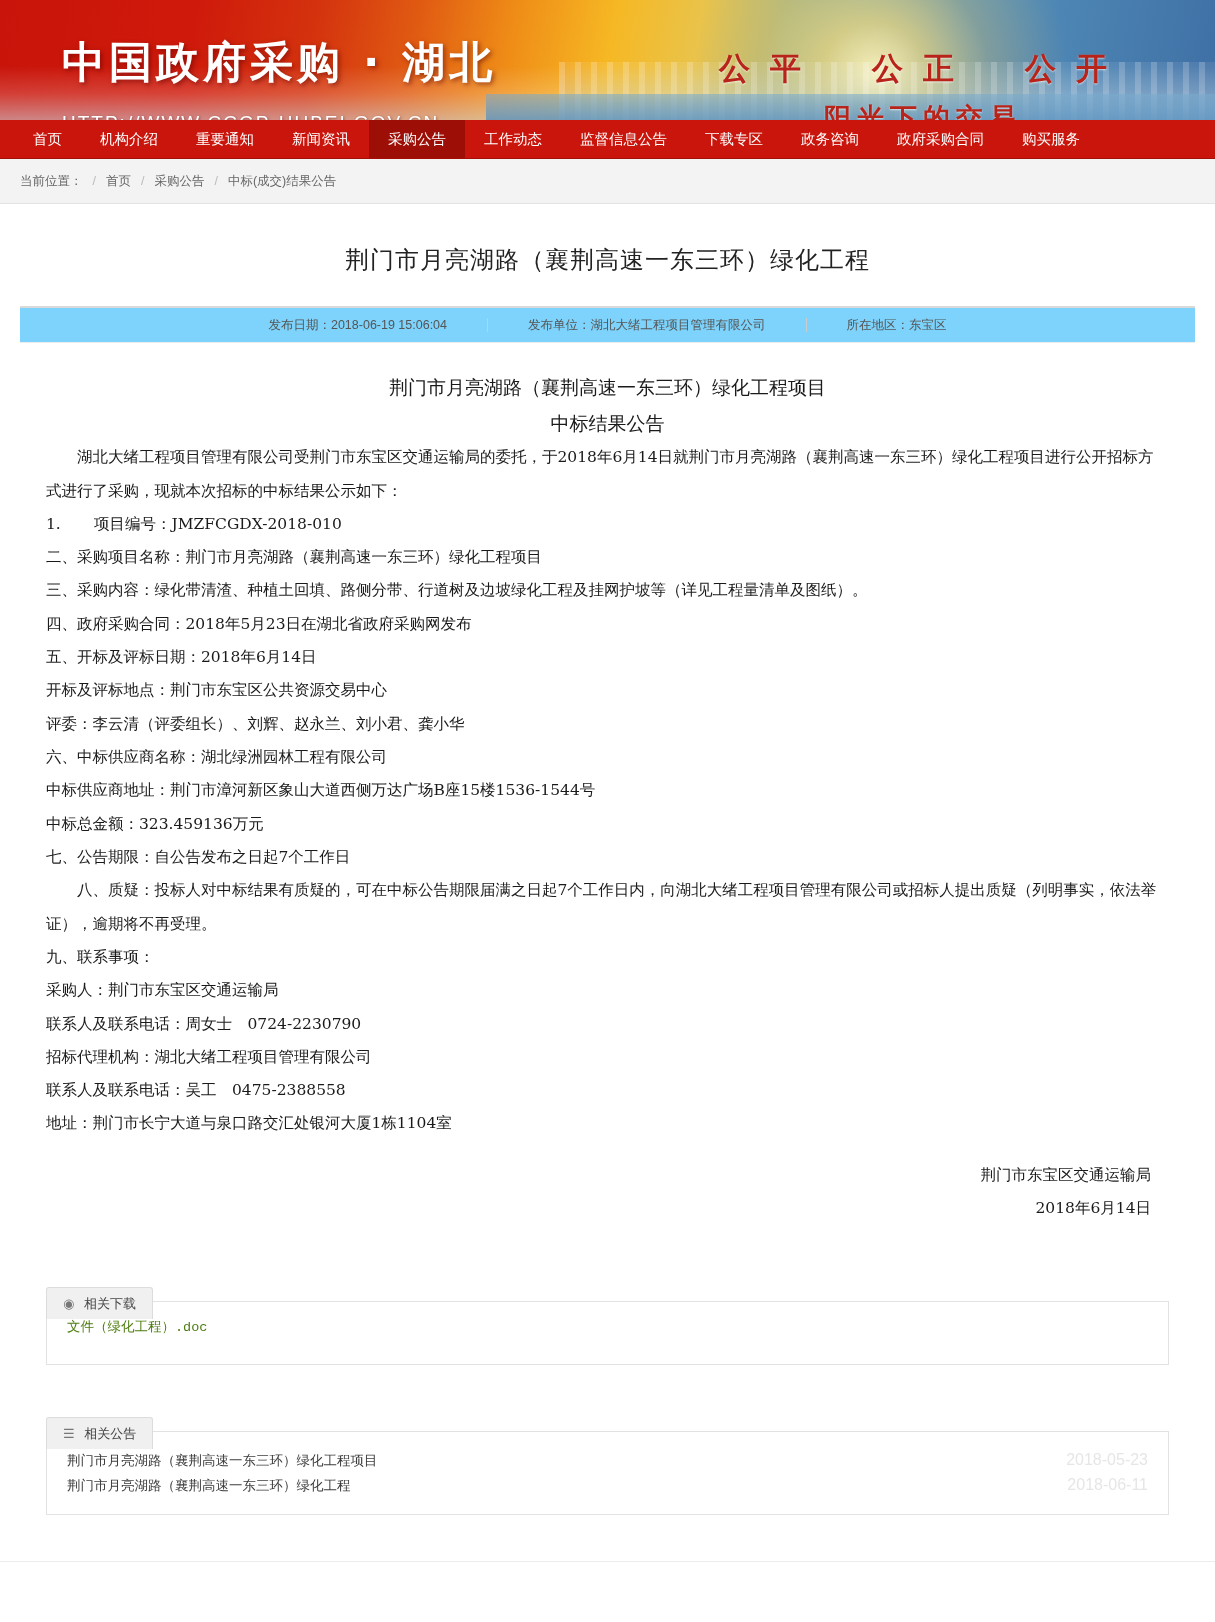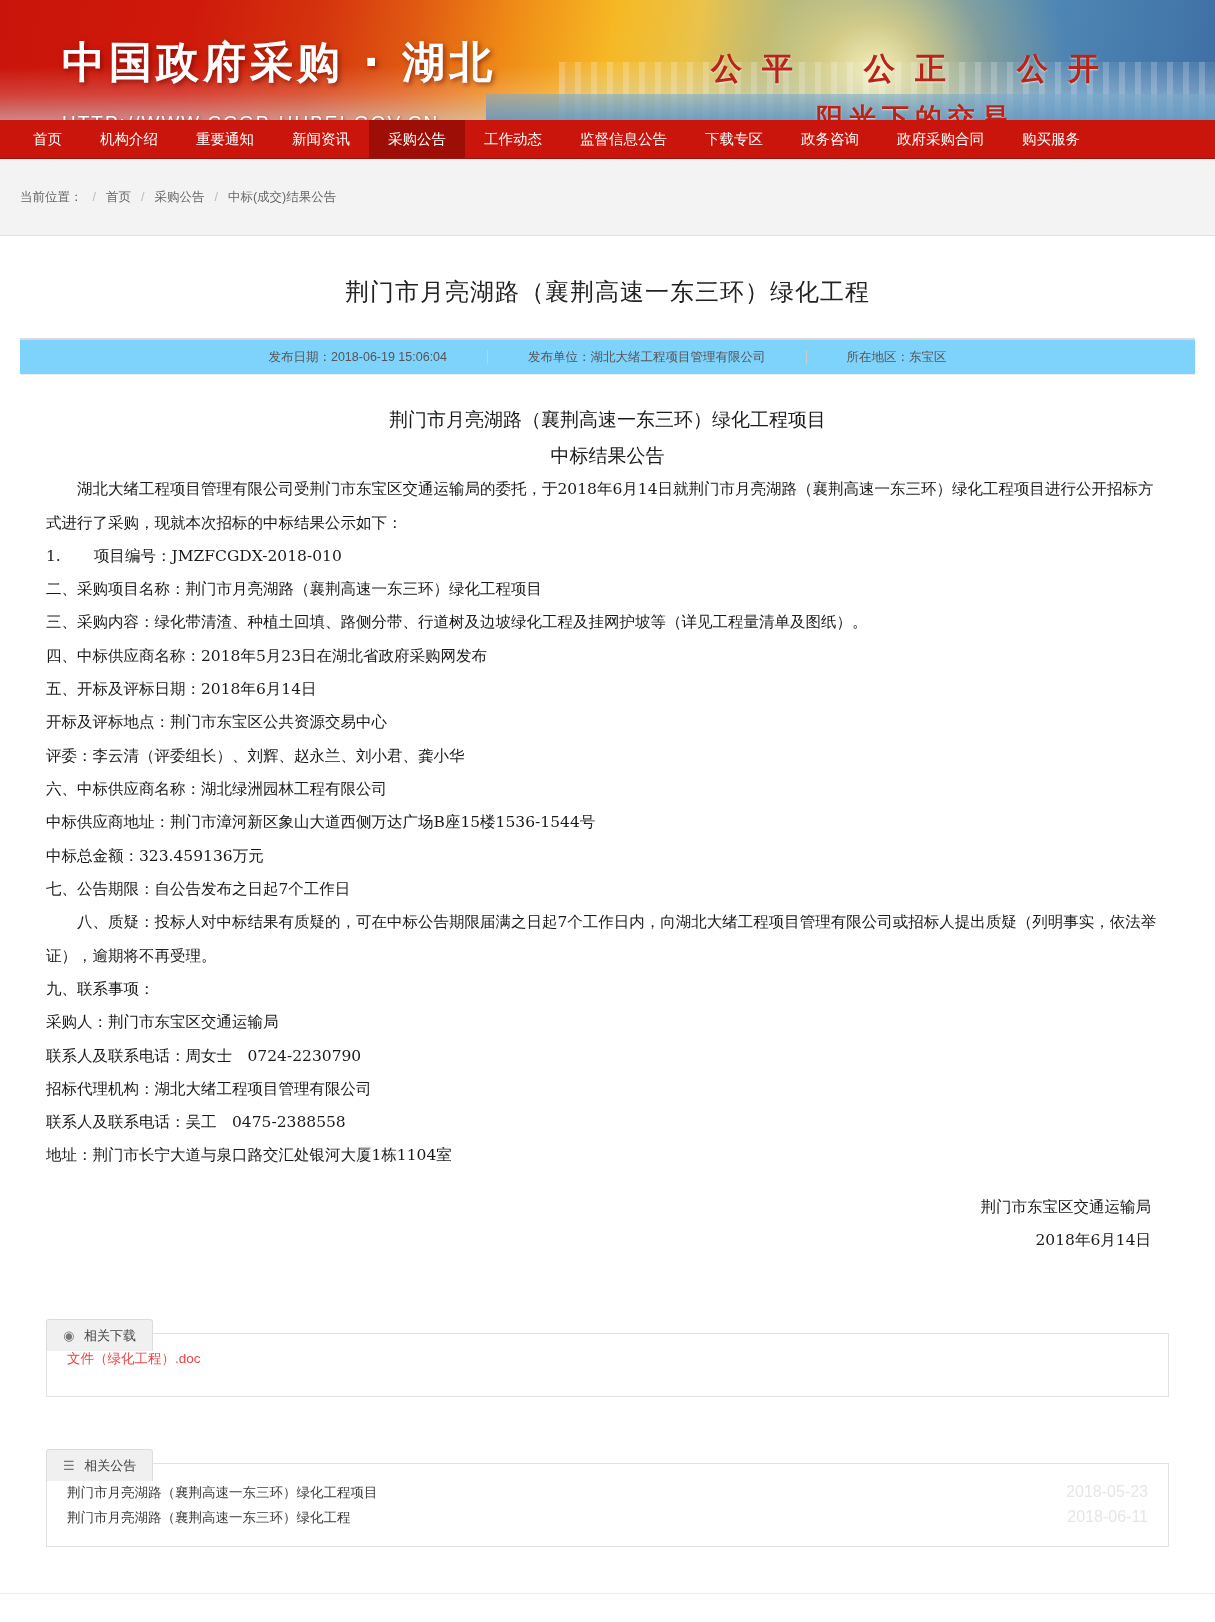--- a/index.html
+++ b/index.html
@@ -74,21 +74,21 @@
   }
   .brand .url {
     margin-top: 20px;
     font-size: 19px;
     letter-spacing: 2px;
     text-shadow: 1px 1px 3px rgba(90,0,0,.5);
     font-family: "Liberation Sans", sans-serif;
   }
   .slogan {
     position: absolute;
-    right: 96px;
+    right: 88px;
     top: 48px;
     text-align: center;
     color: #b8241a;
     font-weight: bold;
     text-shadow: 0 1px 2px rgba(255,255,255,.65);
   }
   .slogan .line1 {
     font-size: 31px;
     letter-spacing: 20px;
     white-space: nowrap;
@@ -121,21 +121,21 @@
     background: #9d0f06;
   }
 
   
   .crumbbar {
     height: 44px;
     background: #f3f3f3;
     border-bottom: 1px solid #e2e2e2;
     display: flex;
     align-items: center;
-    padding: 16px 20px;
+    padding: 0 20px;
     font-size: 12.5px;
     color: #666;
   }
   .crumbbar .sep { margin: 0 10px; color: #bbb; }
   .crumbbar a { color: #666; text-decoration: none; cursor: pointer; }
 
   
   .content {
     padding: 0 20px;
   }
@@ -210,21 +210,21 @@
   }
   .panel-head .ic { margin-right: 6px; color: #777; }
   .panel-body {
     border: 1px solid #e2e2e2;
     background: #fff;
     padding: 16px 20px;
     font-size: 13.5px;
     color: #444;
     min-height: 30px;
   }
-  .file-line { color: #ef4444; cursor: pointer; }
+  .file-line { color: #4d7c0f; cursor: pointer; font-family: Liberation Mono, monospace; }
 
   .notice-row {
     display: flex;
     justify-content: space-between;
     align-items: baseline;
     padding: 3px 0;
     font-size: 13.5px;
   }
   .notice-row .t { color: #3c3c3c; cursor: pointer; }
   .notice-row .d { color: #e6e6e6; font-size: 16px; }
@@ -304,21 +304,21 @@
 
       <p class="p-indent">湖北大绪工程项目管理有限公司受荆门市东宝区交通运输局的委托，于2018年6月14日就荆门市月亮湖路（襄荆高速一东三环）绿化工程项目进行公开招标方式进行了采购，现就本次招标的中标结果公示如下：</p>
 
       <div class="num-row">
         <span class="num">1.</span>
         <span>项目编号：JMZFCGDX-2018-010</span>
       </div>
 
       <p class="p-ml1">二、采购项目名称：荆门市月亮湖路（襄荆高速一东三环）绿化工程项目</p>
       <p class="p-ml1">三、采购内容：绿化带清渣、种植土回填、路侧分带、行道树及边坡绿化工程及挂网护坡等（详见工程量清单及图纸）。</p>
-      <p class="p-ml1">四、中标供应商名称：2018年5月23日在湖北省政府采购网发布</p>
+      <p class="p-ml1">四、政府采购合同：2018年5月23日在湖北省政府采购网发布</p>
       <p class="p-ml2">五、开标及评标日期：2018年6月14日</p>
       <p class="p-ml2">开标及评标地点：荆门市东宝区公共资源交易中心</p>
       <p class="p-ml2">评委：李云清（评委组长）、刘辉、赵永兰、刘小君、龚小华</p>
       <p class="p-ml1">六、中标供应商名称：湖北绿洲园林工程有限公司</p>
       <p>中标供应商地址：荆门市漳河新区象山大道西侧万达广场B座15楼1536-1544号</p>
       <p>中标总金额：323.459136万元</p>
       <p>七、公告期限：自公告发布之日起7个工作日</p>
       <p class="p-indent">八、质疑：投标人对中标结果有质疑的，可在中标公告期限届满之日起7个工作日内，向湖北大绪工程项目管理有限公司或招标人提出质疑（列明事实，依法举证），逾期将不再受理。</p>
       <p class="p-ml1">九、联系事项：</p>
       <p>采购人：荆门市东宝区交通运输局</p>

